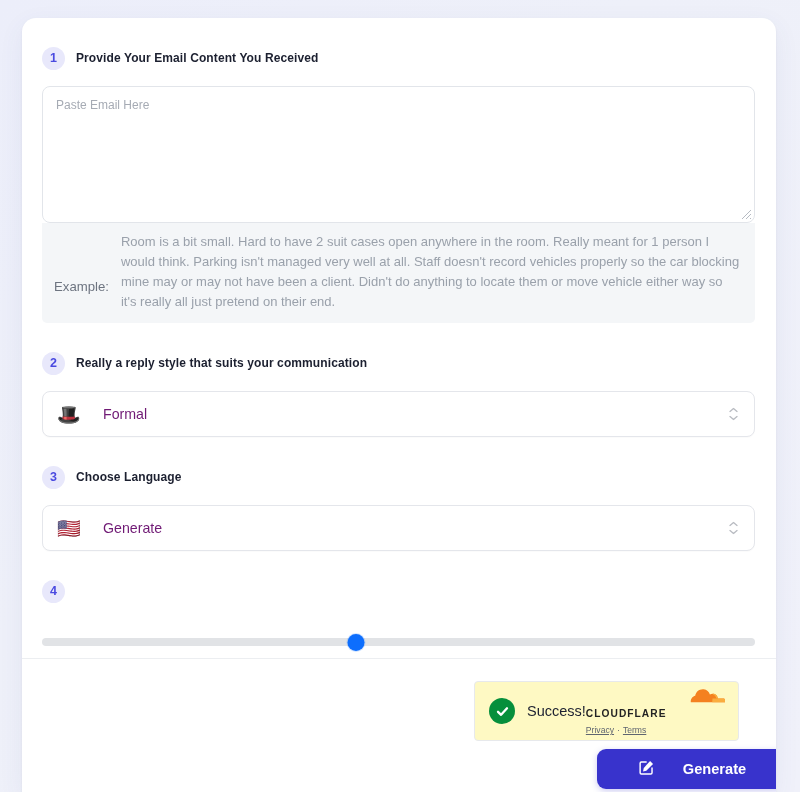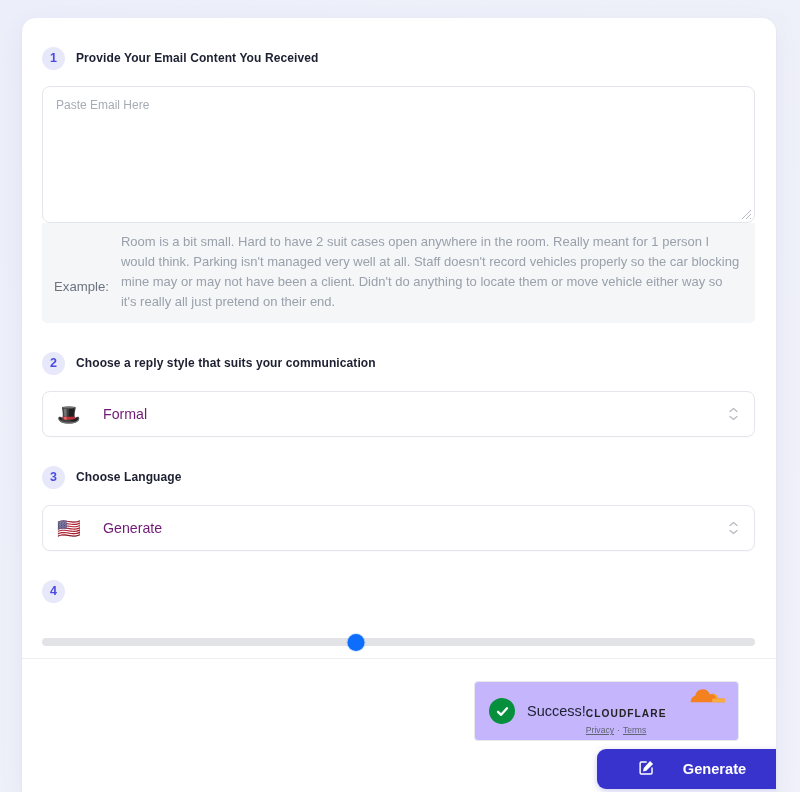--- a/index.html
+++ b/index.html
@@ -185,21 +185,21 @@
 
   
   .turnstile {
     position: absolute;
     left: 452px;
     top: 663px;
     width: 265px;
     height: 60px;
     border: 1px solid #e7e9ec;
     border-radius: 4px;
-    background: #c4b5fd;
+    background: #fef9c3;
     display: flex;
     align-items: center;
     padding: 0 13px 0 14px;
   }
   .ts-check {
     flex: 0 0 auto;
     width: 26px; height: 26px;
     border-radius: 50%;
     background: #068f3c;
     display: flex;
@@ -282,21 +282,21 @@
 
     <div class="example-box">
       <div class="example-label">Example:</div>
       <div class="example-text">Room is a bit small. Hard to have 2 suit cases open anywhere in the room. Really meant for 1 person I would think. Parking isn't managed very well at all. Staff doesn't record vehicles properly so the car blocking mine may or may not have been a client. Didn't do anything to locate them or move vehicle either way so it's really all just pretend on their end.</div>
     </div>
 
     <div class="gap-26"></div>
 
     <div class="step-head">
       <div class="step-badge">2</div>
-      <div class="step-title">Choose a reply style that suits your communication</div>
+      <div class="step-title">Really a reply style that suits your communication</div>
     </div>
 
     <div class="select-row">
       <span class="select-emoji">🎩</span>
       <span class="select-value">Formal</span>
       <span class="select-chevrons">
         <svg width="9" height="5" viewBox="0 0 9 5">
             <path d="M1 4 L4.5 1 L8 4" stroke="#b9bcc2" stroke-width="1.3" fill="none" stroke-linecap="round" stroke-linejoin="round"></path>
           </svg>
         <svg width="9" height="5" viewBox="0 0 9 5">

